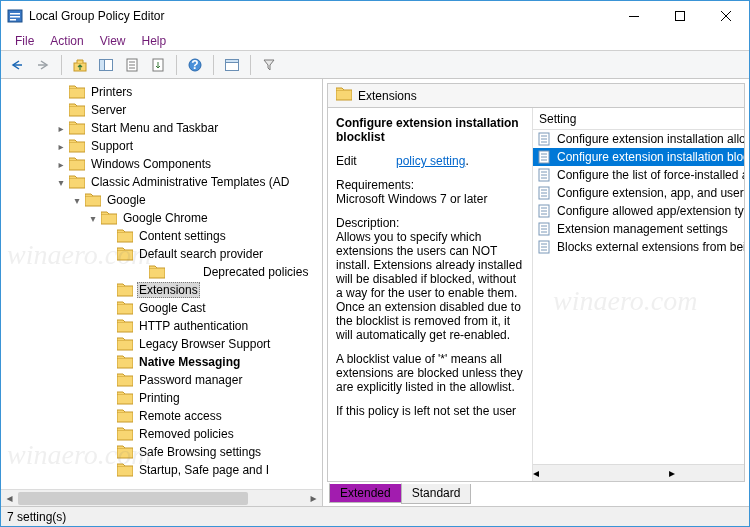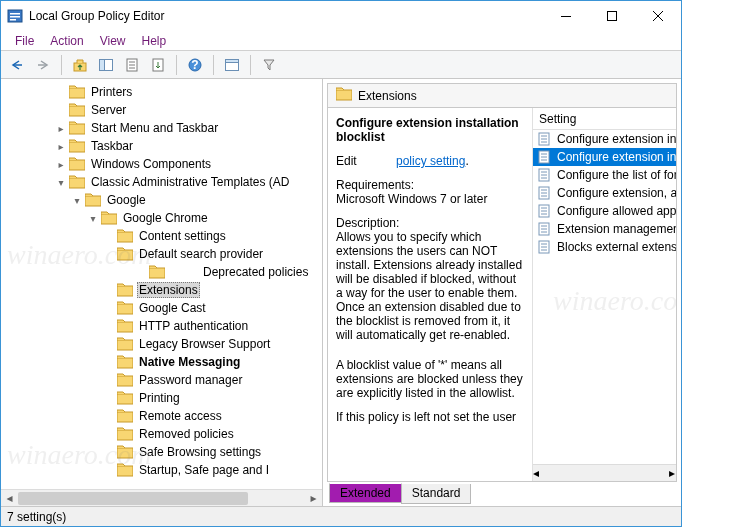--- a/index.html
+++ b/index.html
@@ -1,17 +1,17 @@
 <!DOCTYPE html>
 <html><head>
 <meta charset="utf-8">
 <style>
 * { box-sizing: border-box; margin: 0; padding: 0; font-family: "Segoe UI", Tahoma, sans-serif; font-size: 12px; }
 html, body { width: 750px; height: 527px; overflow: hidden; background: #fff; }
-.window { width: 682px; height: 527px; display: flex; flex-direction: column; border: 1px solid #3a94d6; }
+.window { width: 750px; height: 527px; display: flex; flex-direction: column; border: 1px solid #3a94d6; }
 .titlebar { height: 30px; background: #fff; display: flex; align-items: center; padding-left: 6px; }
 .titlebar .icon { width: 16px; height: 16px; margin-right: 6px; }
 .titlebar .title { flex: 1; color: #000; font-size: 12px; }
 .winbtn { width: 46px; height: 30px; display: flex; align-items: center; justify-content: center; color: #000; }
 .winbtn.close { background: #fff; }
 .menubar { height: 20px; background: #fff; display: flex; align-items: center; padding: 0 6px; border-bottom: 1px solid #d0d0d0; }
 .menubar .mi { padding: 2px 8px; color: #701a75; }
 .toolbar { height: 28px; background: #f5f6f7; border-bottom: 1px solid #c8c8c8; display: flex; align-items: center; padding: 0 4px; gap: 2px; }
 .tbtn { width: 24px; height: 22px; border: 1px solid transparent; display: flex; align-items: center; justify-content: center; border-radius: 2px; }
 .tsep { width: 1px; height: 20px; background: #c8c8c8; margin: 0 4px; }
@@ -178,21 +178,21 @@
                   <path d="M0 3 L0 1 L6 1 L8 3" fill="#f8d672" stroke="#c89a2a"></path>
                 </svg></span>
               <span class="lbl">Start Menu and Taskbar</span>
             </div>
             <div class="treerow" style="padding-left: 54px;">
               <span class="exp">▸</span>
               <span class="fld"><svg width="16" height="14">
                   <rect x="0" y="3" width="16" height="10" fill="#f8d672" stroke="#c89a2a"></rect>
                   <path d="M0 3 L0 1 L6 1 L8 3" fill="#f8d672" stroke="#c89a2a"></path>
                 </svg></span>
-              <span class="lbl">Taskbar</span>
+              <span class="lbl">Support</span>
             </div>
             <div class="treerow" style="padding-left: 54px;">
               <span class="exp">▸</span>
               <span class="fld"><svg width="16" height="14">
                   <rect x="0" y="3" width="16" height="10" fill="#f8d672" stroke="#c89a2a"></rect>
                   <path d="M0 3 L0 1 L6 1 L8 3" fill="#f8d672" stroke="#c89a2a"></path>
                 </svg></span>
               <span class="lbl">Windows Components</span>
             </div>
             <div class="treerow" style="padding-left: 54px;">
@@ -355,21 +355,21 @@
       <div class="rp-body">
         <div class="desc-col">
           <div class="pname">Configure extension installation blocklist</div>
           <div>
             <span>Edit </span><a href="#" class="editlink">policy setting</a><span>.</span>
           </div>
           <div class="section">Requirements:</div>
           <div>Microsoft Windows 7 or later</div>
           <div class="section">Description:</div>
           <div>Allows you to specify which extensions the users can NOT install. Extensions already installed will be disabled if blocked, without a way for the user to enable them. Once an extension disabled due to the blocklist is removed from it, it will automatically get re-enabled.</div>
-          <div style="margin-top:16px">A blocklist value of '*' means all extensions are blocked unless they are explicitly listed in the allowlist.</div>
+          <div style="margin-top:10px">A blocklist value of '*' means all extensions are blocked unless they are explicitly listed in the allowlist.</div>
           <div style="margin-top:10px">If this policy is left not set the user</div>
         </div>
         <div class="list-col">
           <div class="list-header">Setting</div>
           <div class="list-body" id="list-body">
             <span class="watermark" style="left:20px; top:155px; position:relative; display:block; height:0;">winaero.com</span>
           <div class="lrow">
                 <span class="licon"><svg width="16" height="16">
                     <rect x="2" y="2" width="10" height="12" fill="#fff" stroke="#7a98b8"></rect>
                     <line x1="4" y1="5" x2="10" y2="5" stroke="#7a98b8"></line>

